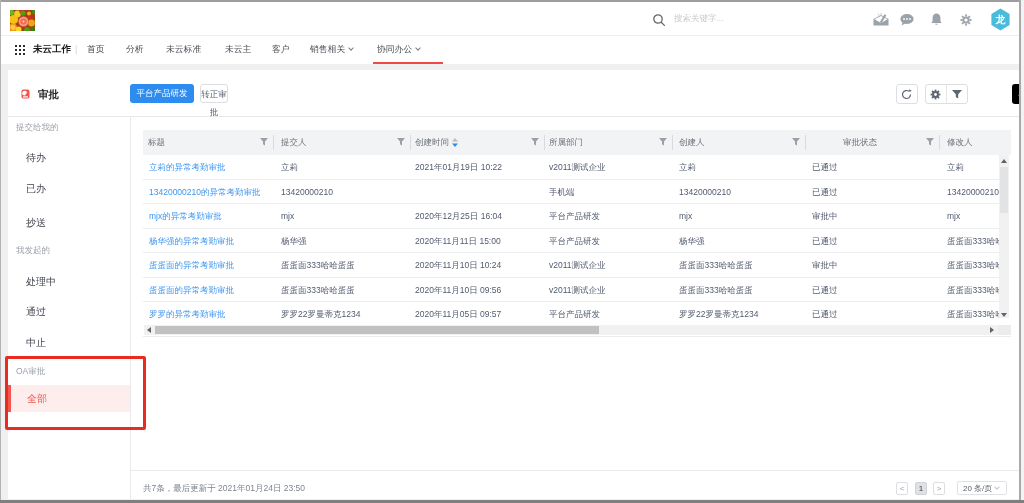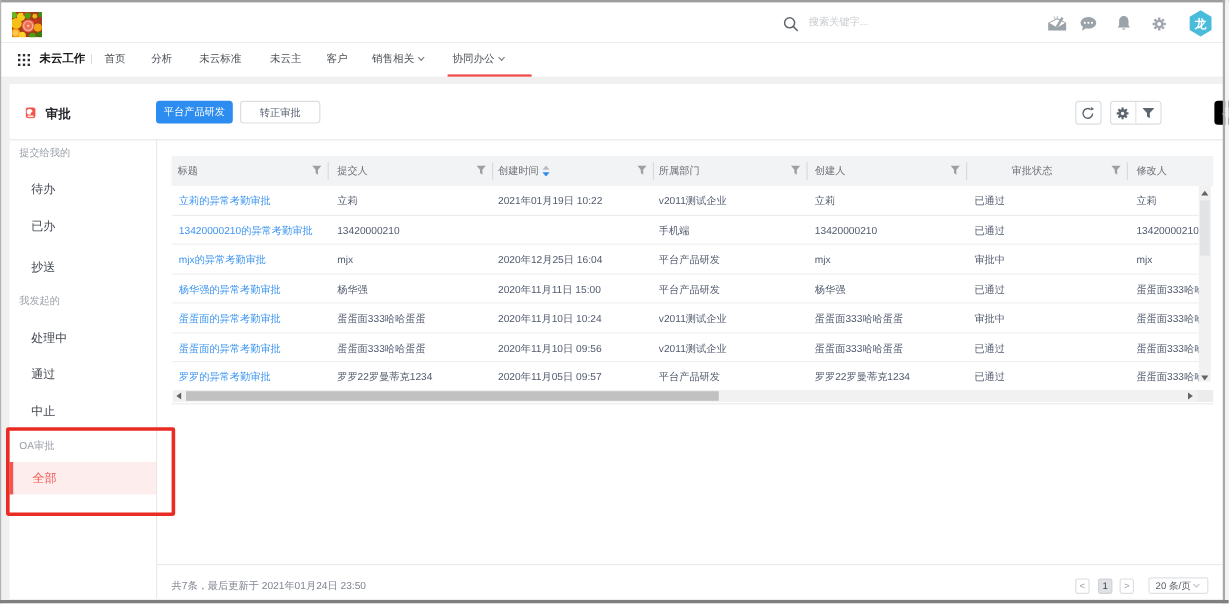--- a/index.html
+++ b/index.html
@@ -12,21 +12,21 @@
 #sidebar-border{position:absolute;left:130px;top:117px;width:1px;height:382px;background:#e9e9e9;}
 .side-label{position:absolute;left:16px;font-size:8.5px;color:#9aa0a8;}
 .side-item{position:absolute;left:26px;font-size:10px;color:#40454e;}
 #side-all-row{position:absolute;left:8px;top:385px;width:122px;height:27px;background:#fdeeed;}
 #side-all-bar{position:absolute;left:8px;top:385px;width:3px;height:27px;background:#f3564f;}
 #side-all{position:absolute;left:27px;top:392px;font-size:10px;color:#f3564f;}
 #redbox{position:absolute;left:5px;top:356px;width:141px;height:74px;border:3px solid #e92b22;border-radius:2px;z-index:9;}
 #appr-title{position:absolute;left:38px;top:88px;font-size:10.5px;font-weight:bold;color:#24262b;}
 .tab{position:absolute;top:84px;height:19px;border-radius:3px;font-size:8.5px;line-height:18px;text-align:center;}
 #tab1{left:130px;width:64px;background:#2d8cf0;color:#fff;}
-#tab2{left:200px;width:67px;background:#fff;border:1px solid #dcdee2;color:#515a6e;}
+#tab2{left:200px;width:28px;background:#fff;border:1px solid #dcdee2;color:#515a6e;}
 .toolbtn{position:absolute;top:84px;height:20px;background:#fff;border:1px solid #dcdee2;border-radius:3px;}
 #btn-export{position:absolute;left:1012px;top:84px;width:33px;height:20px;background:#000000;border-radius:3px;color:#fff;font-size:8.5px;line-height:20px;text-align:center;letter-spacing:3px;text-indent:3px;font-weight:bold;}
 #topbar{position:absolute;left:0;top:0;width:1024px;height:36px;background:#fff;border-bottom:1px solid #ededed;}
 #navbar{position:absolute;left:0;top:36px;width:1024px;height:29px;background:#fff;border-bottom:1px solid #e9e9e9;}
 #search-txt{position:absolute;left:674px;top:13px;font-size:8.5px;color:#c6c9cd;}
 #nav-title{position:absolute;left:33px;top:43px;font-size:9.5px;font-weight:bold;color:#17181a;}
 #nav-sep{position:absolute;left:75px;top:44px;font-size:9px;color:#d4d4d4;}
 .nav-item{position:absolute;top:44px;font-size:8.8px;color:#4b4f55;}
 .caret{display:inline-block;width:4px;height:4px;border-right:1.1px solid #7a7e85;border-bottom:1.1px solid #7a7e85;transform:rotate(45deg);position:relative;top:-2px;margin-left:4px;}
 #nav-underline{position:absolute;left:373px;top:62px;width:70px;height:2px;background:#ee4b47;}

